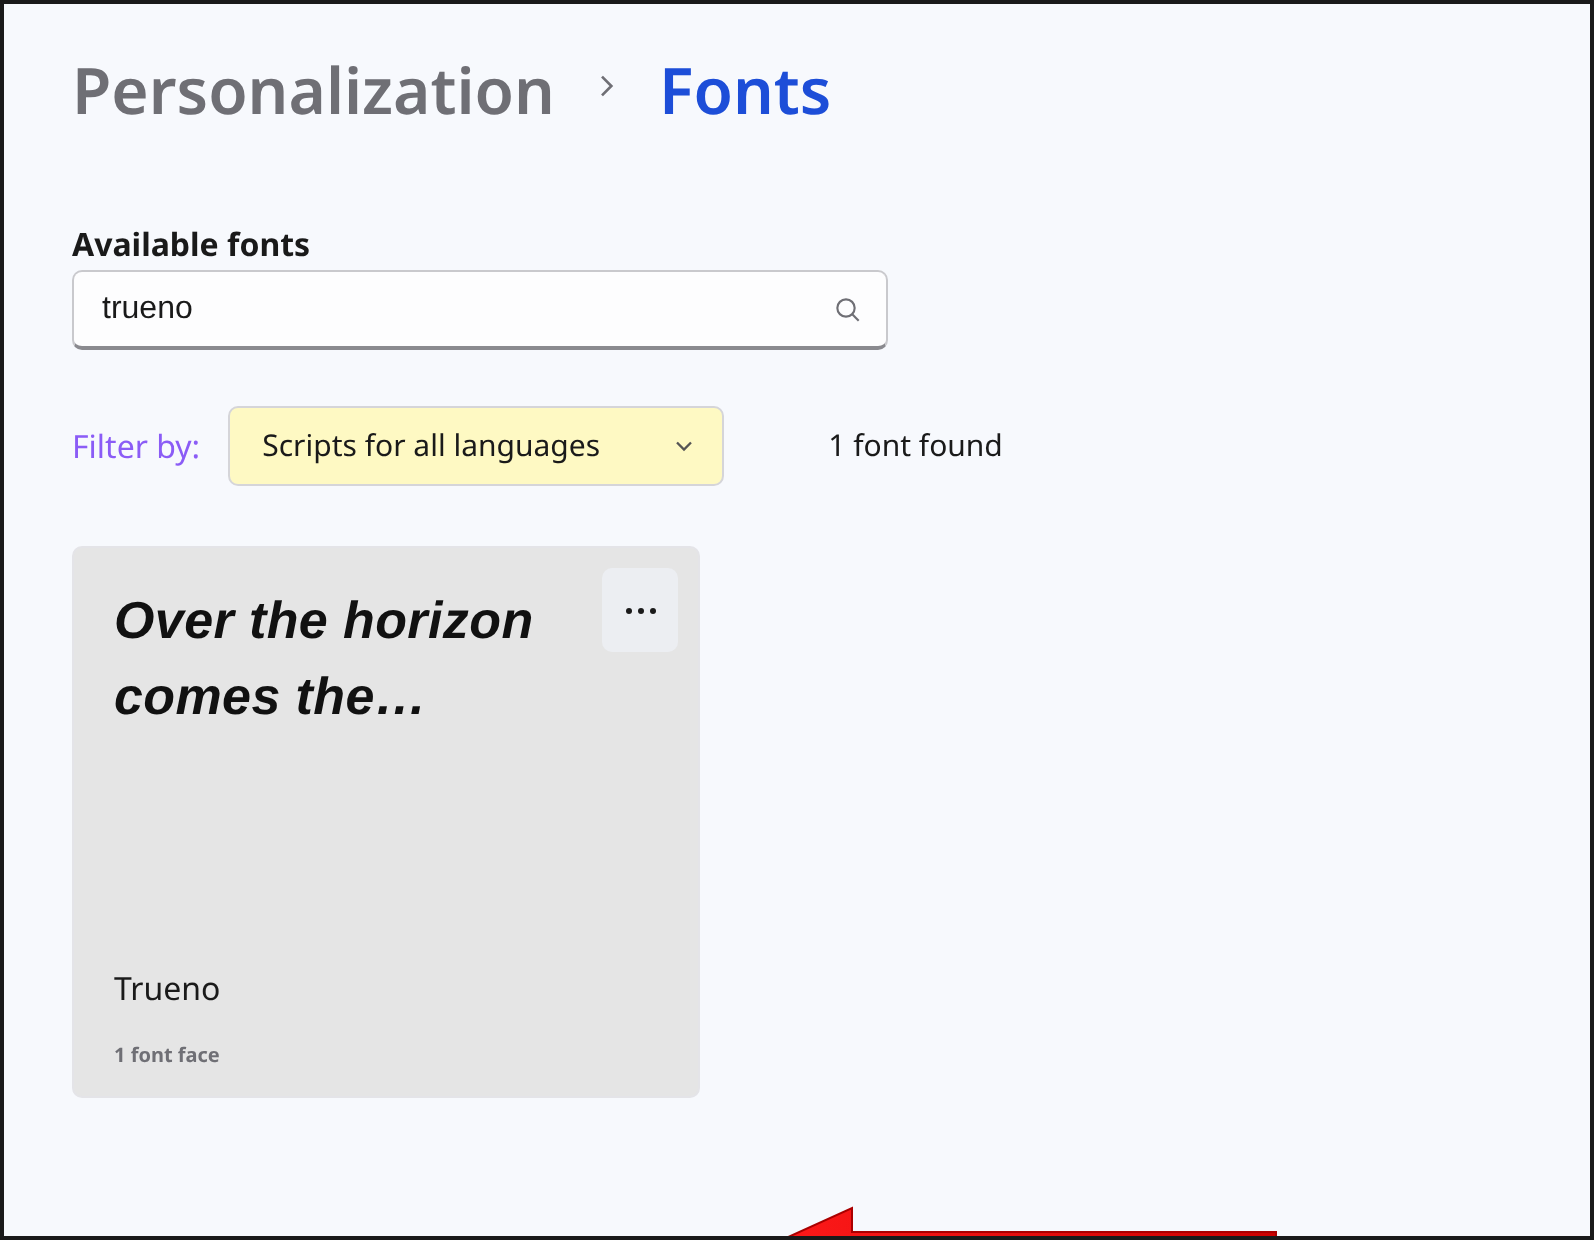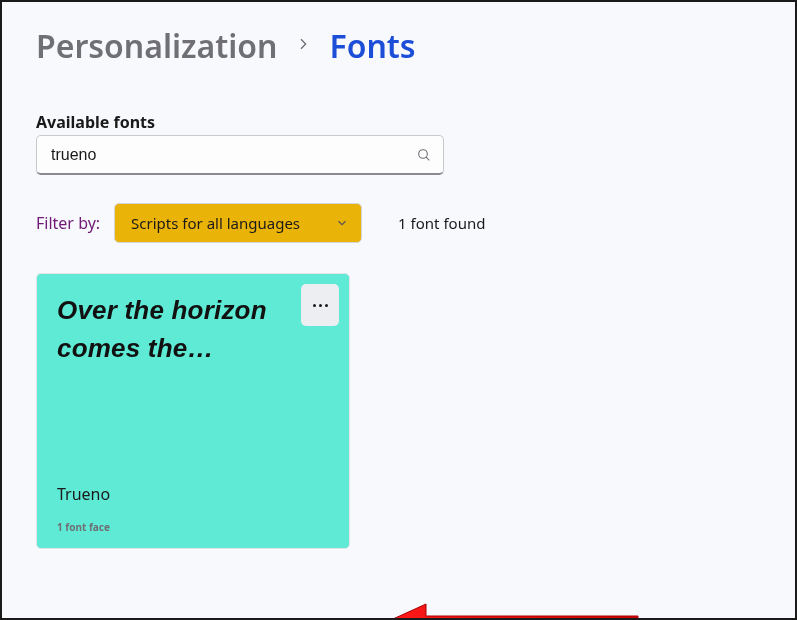--- a/index.html
+++ b/index.html
@@ -70,54 +70,54 @@
     }
     .search-icon svg { width: 16px; height: 16px; display: block; }
     .filter-row {
       display: flex;
       align-items: center;
       gap: 14px;
       margin-bottom: 30px;
     }
     .filter-label {
       font-size: 16px;
-      color: #701a75;
+      color: #8b5cf6;
     }
     .filter-select {
       display: flex;
       align-items: center;
       justify-content: space-between;
       height: 40px;
       min-width: 248px;
       padding: 0 12px 0 16px;
       border: 1px solid #d5d5d9;
       border-radius: 5px;
-      background: #eab308;
+      background: #fef9c3;
       font-size: 15px;
       color: #1a1a1a;
       cursor: pointer;
     }
     .chevron {
       width: 14px;
       height: 14px;
       color: #555;
     }
     .chevron svg { width: 14px; height: 14px; display: block; }
     .result-count {
       font-size: 15px;
       color: #1a1a1a;
-      margin-left: 22px;
+      margin-left: 38px;
     }
     .font-card {
       position: relative;
       width: 314px;
       height: 276px;
       border: 1px solid #e4e4e8;
       border-radius: 5px;
-      background: #5eead4;
+      background: #e5e5e5;
       padding: 18px 20px 14px 20px;
       display: flex;
       flex-direction: column;
       justify-content: space-between;
     }
     .font-preview {
       font-size: 26px;
       font-weight: 900;
       font-style: italic;
       line-height: 1.45;

